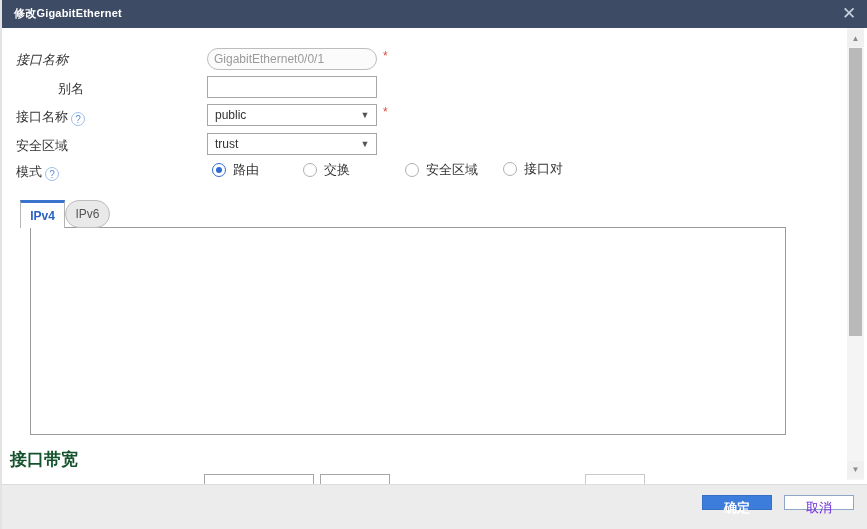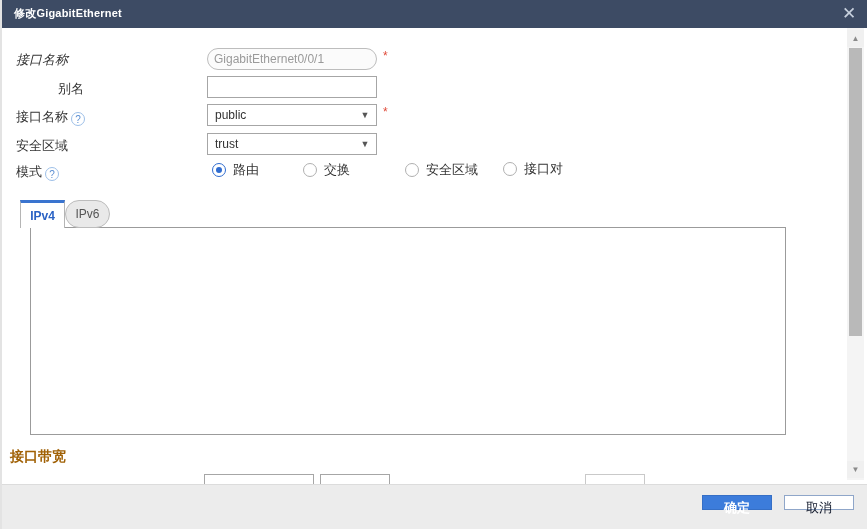--- a/index.html
+++ b/index.html
@@ -78,32 +78,32 @@
     position:absolute; left:205px; top:262px; width:262px; height:50px;
     border:1px solid #9b9b9b; font-size:12px; color:#333; padding:3px 6px;
     font-family:"Liberation Sans","DejaVu Sans",sans-serif; resize:none; background:#fff;
   }
   .hint { position:absolute; left:472px; top:261px; font-size:12px; color:#555; line-height:15px; }
   .checkbox {
     position:absolute; left:38px; top:406px; width:14px; height:14px;
     border:1px solid #9b9b9b; background:#fff;
   }
   .cb-label { position:absolute; left:58px; top:406px; font-weight:bold; font-size:13px; color:#333; }
-  .section-title { position:absolute; left:8px; top:448px; font-weight:bold; font-size:14px; color:#a16207; }
+  .section-title { position:absolute; left:8px; top:448px; font-weight:bold; font-size:17px; color:#14532d; }
   
   .stub { position:absolute; top:474px; height:22px; border:1px solid #a6a6a6; background:#fff; }
   
   .footer {
     position:absolute; left:0; top:484px; width:867px; height:45px;
     background:#ececec; border-top:1px solid #dcdcdc; z-index:20;
   }
   .btn { position:absolute; top:10px; width:70px; height:15px; font-size:13px;
     text-align:center; line-height:23px; cursor:pointer; }
   .btn-ok { left:700px; background:#3c7cdb; border:1px solid #3識0; border:1px solid #356fc6; color:#fff; font-weight:bold; }
-  .btn-cancel { left:782px; background:#fff; border:1px solid #8fa6c9; color:#0f172a; }
+  .btn-cancel { left:782px; background:#fff; border:1px solid #8fa6c9; color:#6d28d9; }
   
   .scrollbar { position:absolute; right:3px; top:28px; width:17px; height:452px; background:#f4f4f4; z-index:25; }
   .sb-btn { position:absolute; left:0; width:17px; height:17px; background:#f0f0f0;
     color:#8a8a8a; font-size:8px; text-align:center; line-height:17px; }
   .sb-up { top:2px; }
   .sb-down { bottom:2px; }
   .sb-thumb { position:absolute; left:2px; top:20px; width:13px; height:288px; background:#b9b9b9; }
 </style>
 </head>
 <body>

